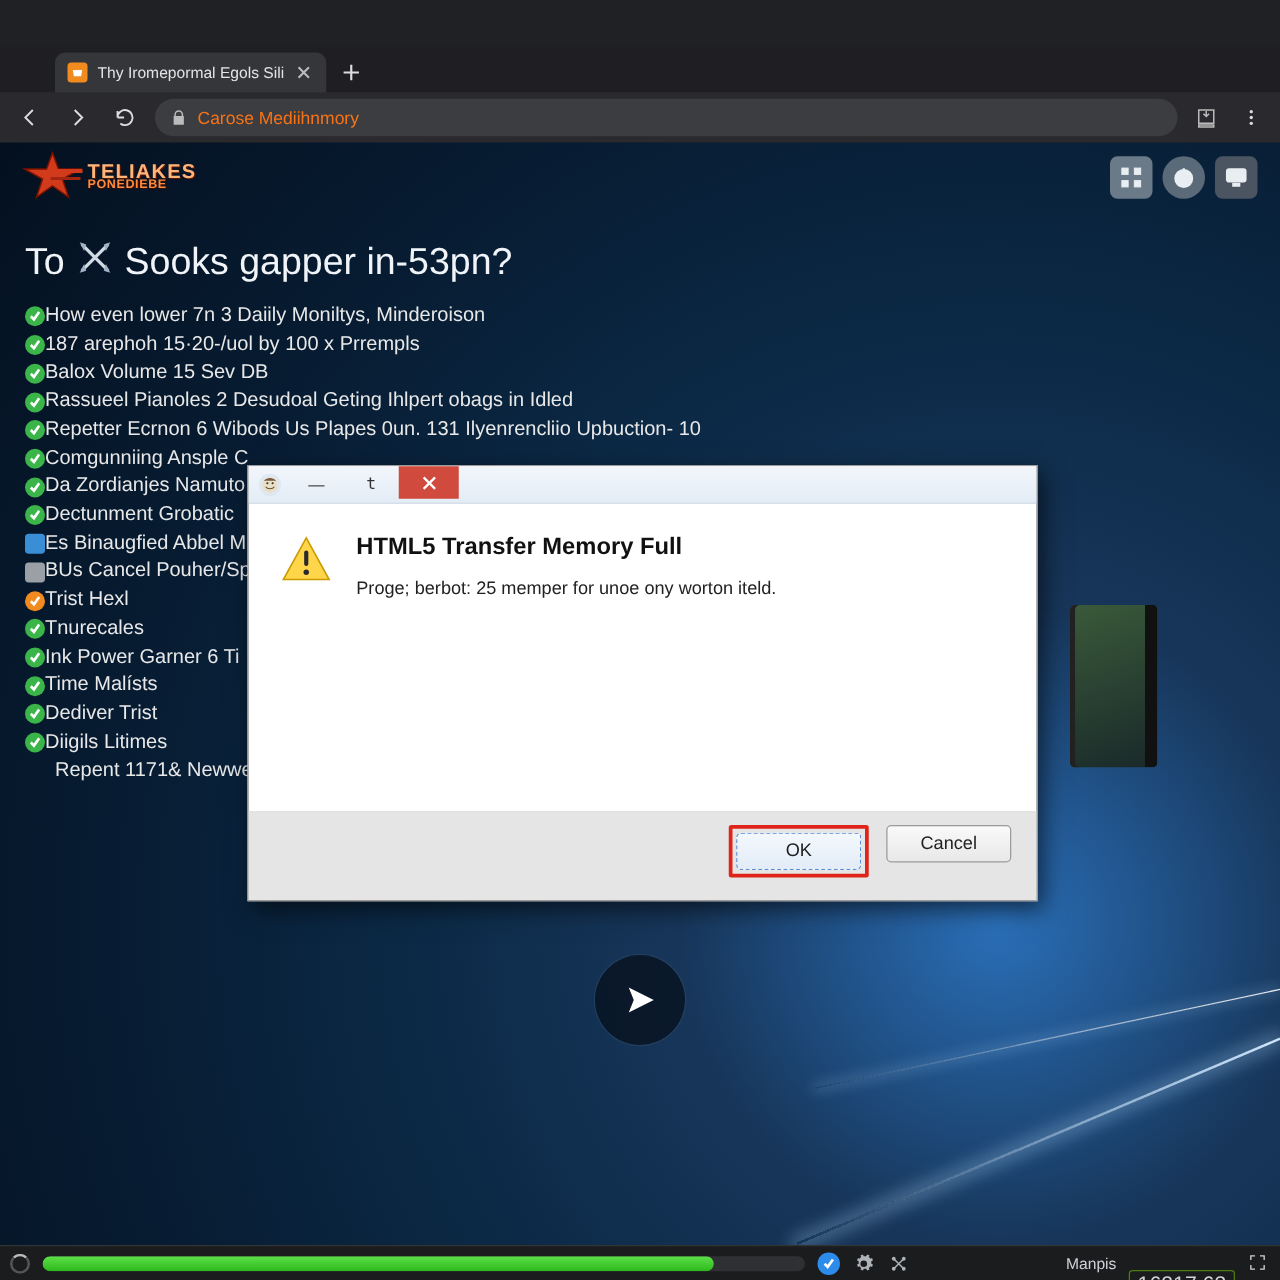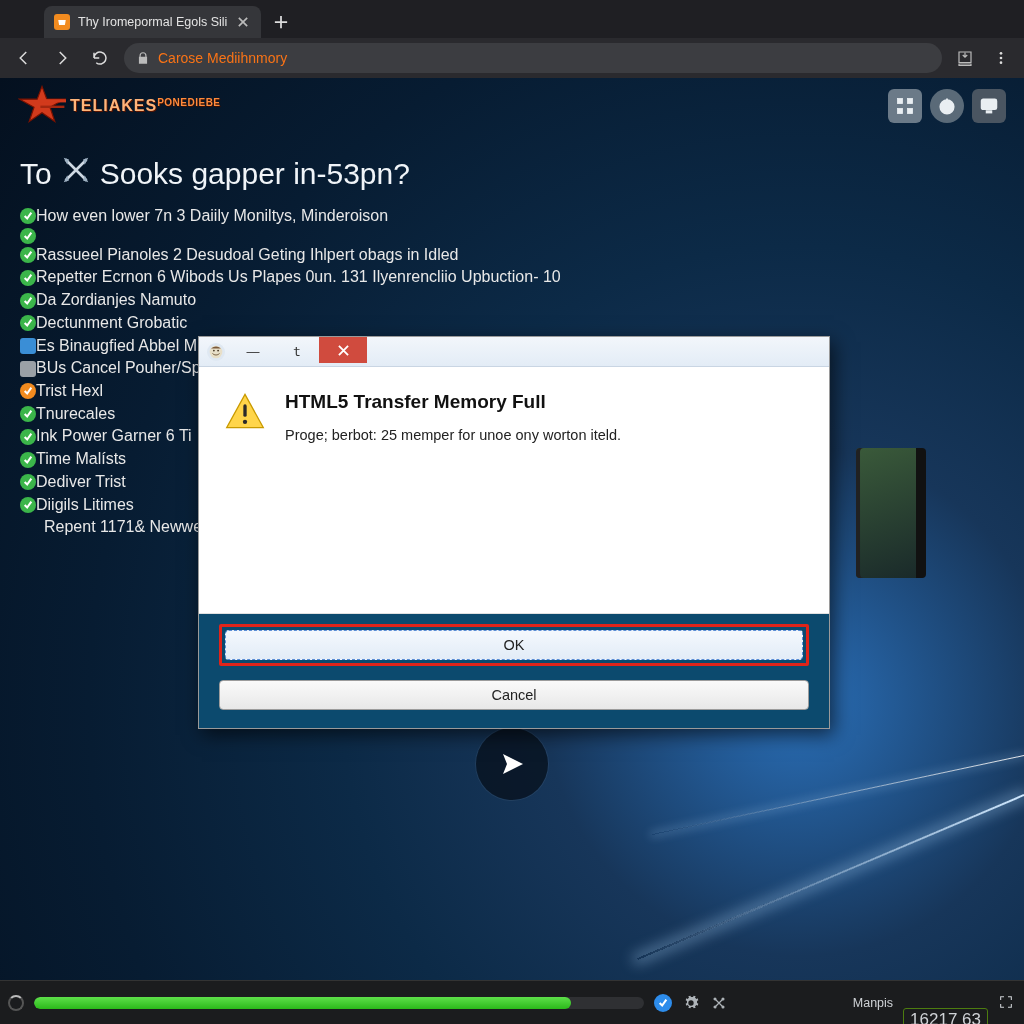--- a/index.html
+++ b/index.html
@@ -1,20 +1,20 @@
 <!DOCTYPE html>
 <html><head>
 <meta charset="utf-8">
 <style>
   * { box-sizing: border-box; margin: 0; padding: 0; }
   html, body { width: 1024px; height: 1024px; overflow: hidden; font-family: "Segoe UI", Arial, sans-serif; background: #202124; }
 
   
   .browser-chrome { width: 100%; height: 78px; background: #2a2a2e; color: #ddd; }
-  .tabbar { display: flex; align-items: flex-end; height: 38px; padding-left: 44px; gap: 6px; background: #1f1f23; }
+  .tabbar { display: flex; align-items: flex-end; height: 38px; padding-left: 44px; gap: 6px; background: #1f1f23; margin-top: 36px; }
   .tab { display: flex; align-items: center; gap: 8px; height: 32px; background: #35363a; border-radius: 8px 8px 0 0; padding: 0 10px; max-width: 220px; }
   .tab .favicon { width: 16px; height: 16px; background: #f28b1f; border-radius: 3px; display: flex; align-items: center; justify-content: center; }
   .tab .favicon svg { width: 10px; height: 10px; fill: #fff; }
   .tab-title { font-size: 12.5px; color: #e3e3e3; white-space: nowrap; overflow: hidden; text-overflow: ellipsis; flex: 1; }
   .tab-close { width: 16px; height: 16px; display: flex; align-items: center; justify-content: center; color: #bbb; }
   .tab-close svg { width: 10px; height: 10px; stroke: currentColor; stroke-width: 2; fill: none; }
   .newtab { width: 28px; height: 28px; display: flex; align-items: center; justify-content: center; color: #ddd; margin-bottom: 2px; }
   .newtab svg { width: 14px; height: 14px; stroke: currentColor; stroke-width: 2; fill: none; }
 
   .toolbar { display: flex; align-items: center; height: 40px; padding: 0 10px; gap: 10px; background: #2a2a2e; }
@@ -30,21 +30,21 @@
   .menu-btn svg { width: 16px; height: 16px; fill: currentColor; }
 
   
   .page { position: relative; width: 100%; height: calc(1024px - 78px - 28px); background: radial-gradient(circle at 78% 68%, #2a6fb8 0%, #17365a 25%, #0c2a47 45%, #071c32 70%, #04101f 100%); color: #e8e8e8; overflow: hidden; }
   .light-flare { position:absolute; right:0; bottom:200px; width:420px; height:2px; background: linear-gradient(270deg, #cfe8ff, rgba(255,255,255,0)); transform: rotate(-23deg); transform-origin: right; box-shadow: 0 0 14px 4px rgba(180,220,255,0.4); }
   .light-flare2 { position:absolute; right:0; bottom:240px; width:380px; height:1px; background: linear-gradient(270deg, rgba(255,255,255,0.9), rgba(255,255,255,0)); transform: rotate(-12deg); transform-origin: right; box-shadow: 0 0 10px 2px rgba(180,220,255,0.3); }
 
   .topbar { display: flex; align-items: center; height: 56px; padding: 0 18px; }
   .logo { display: flex; align-items: center; gap: 4px; }
   .logo .star svg { width: 48px; height: 40px; }
-  .logo-text { display:flex; flex-direction:row; line-height:0.82; font-weight:700; font-family: "Arial Black", Arial, sans-serif; }
+  .logo-text { display:flex; flex-direction:column; line-height:0.82; font-weight:700; font-family: "Arial Black", Arial, sans-serif; }
   .logo-text .line1 { font-size: 16px; color:#ffb47a; text-shadow: 1px 1px 0 #5a1500; letter-spacing: 1px; }
   .logo-text .line2 { font-size: 10px; color:#ff8a3c; text-shadow: 1px 1px 0 #3a0e00; letter-spacing: 0.5px; }
   .spacer { flex:1; }
   .top-icon { width: 34px; height: 34px; background: #6b7a88; border-radius: 6px; margin-left: 8px; display:flex; align-items:center; justify-content:center; color:#e9eef2; }
   .top-icon.round { border-radius: 50%; background:#5a6a78; }
   .top-icon svg { width: 20px; height: 20px; fill: currentColor; stroke: currentColor; }
 
   .heading { display:flex; align-items:center; gap:10px; padding: 22px 20px 14px 20px; font-size: 30px; font-weight: 400; color: #f0f4f8; }
   .heading .x-icon svg { width: 28px; height: 28px; }
 
@@ -73,27 +73,27 @@
   .dlg-ctrl { width:44px; height:22px; display:flex; align-items:center; justify-content:center; font-size:13px; }
   .dlg-ctrl.min { color:#333; }
   .dlg-ctrl.max { color:#333; font-family: monospace; }
   .dlg-ctrl.close { background:#d04b3e; color:#fff; width:48px; height:26px; margin-top:-3px; }
   .dlg-ctrl.close svg { width:11px; height:11px; stroke:#fff; stroke-width:2; fill:none; }
   .dlg-body { padding: 24px 26px 20px 26px; }
   .dlg-row { display:flex; gap:20px; }
   .warn-icon svg { width:40px; height:40px; }
   .dlg-heading { font-size:19px; font-weight:700; color:#111; margin-bottom:14px; }
   .dlg-msg { font-size:14.5px; color:#222; }
-  .dlg-buttons { display:flex; justify-content:flex-end; gap:14px; padding: 10px 20px 18px 20px; background:#0c4a6e; border-top:1px solid #e1e1e1;flex-direction:column; }
+  .dlg-buttons { display:flex; justify-content:flex-end; gap:14px; padding: 10px 20px 18px 20px; background:#e5e5e5; border-top:1px solid #e1e1e1; }
   .btn { min-width:100px; height:30px; border:1px solid #9c9c9c; background: linear-gradient(#fafafa,#e8e8e8); border-radius:4px; font-size:14.5px; color:#222; display:flex; align-items:center; justify-content:center; }
   .ok-wrap { border:3px solid #e0241a; padding:3px; border-radius:2px; }
   .btn.ok { border:1px dashed #5a8ed6; background: linear-gradient(#f4f8fd,#e2ecf7); }
 
   
-  .statusbar { position:absolute; left:0; bottom:0; width:100%; height:44px; background:#1b1c1e; display:flex; align-items:center; padding:0 8px; gap:10px; color:#cfd2d6; font-size:12.5px; border-top:1px solid #333; }
+  .statusbar { position:absolute; left:0; bottom:0; width:100%; height:28px; background:#1b1c1e; display:flex; align-items:center; padding:0 8px; gap:10px; color:#cfd2d6; font-size:12.5px; border-top:1px solid #333; }
   .status-spinner { width:16px; height:16px; border:2px solid #555; border-top-color:#bbb; border-radius:50%; }
   .progress { flex: 0 0 610px; height:12px; background:#2f3033; border-radius:6px; overflow:hidden; position:relative; }
   .progress-fill { height:100%; width:88%; background: linear-gradient(#5ee04a,#2bb91a); border-radius:6px; }
   .status-icon { width:18px; height:18px; display:flex; align-items:center; justify-content:center; }
   .status-icon svg { width:16px; height:16px; fill: currentColor; }
   .status-check { width:18px; height:18px; border-radius:50%; background:#2d8ceb; display:flex; align-items:center; justify-content:center; }
   .status-check svg { width:10px; height:10px; stroke:#fff; stroke-width:2.5; fill:none; }
   .status-gap { flex:1; }
   .status-box { border:1px solid #4d7c0f; padding:1px 6px; border-radius:3px; font-size:17px;margin-top:35px; }
   .status-full { width:18px; height:18px; }
@@ -222,36 +222,53 @@
           </svg>
         </span>
         <span>How even lower 7n 3 Daiily Moniltys, Minderoison</span>
       </li>
       <li>
         <span class="dot green">
           <svg viewBox="0 0 12 12">
             <path d="M2 6l3 3 5-7"></path>
           </svg>
         </span>
+        <span>187 arephoh 15·20-/uol by 100 x Prrempls</span>
+      </li>
+      <li>
+        <span class="dot green">
+          <svg viewBox="0 0 12 12">
+            <path d="M2 6l3 3 5-7"></path>
+          </svg>
+        </span>
+        <span>Balox Volume 15 Sev DB</span>
       </li>
       <li>
         <span class="dot green">
           <svg viewBox="0 0 12 12">
             <path d="M2 6l3 3 5-7"></path>
           </svg>
         </span>
         <span>Rassueel Pianoles 2 Desudoal Geting Ihlpert obags in Idled</span>
       </li>
       <li>
         <span class="dot green">
           <svg viewBox="0 0 12 12">
             <path d="M2 6l3 3 5-7"></path>
           </svg>
         </span>
         <span>Repetter Ecrnon 6 Wibods Us Plapes 0un. 131 Ilyenrencliio Upbuction- 10</span>
+      </li>
+      <li>
+        <span class="dot green">
+          <svg viewBox="0 0 12 12">
+            <path d="M2 6l3 3 5-7"></path>
+          </svg>
+        </span>
+        <span>Comgunniing Ansple C</span>
       </li>
       <li>
         <span class="dot green">
           <svg viewBox="0 0 12 12">
             <path d="M2 6l3 3 5-7"></path>
           </svg>
         </span>
         <span>Da Zordianjes Namuto</span>
       </li>
       <li>

